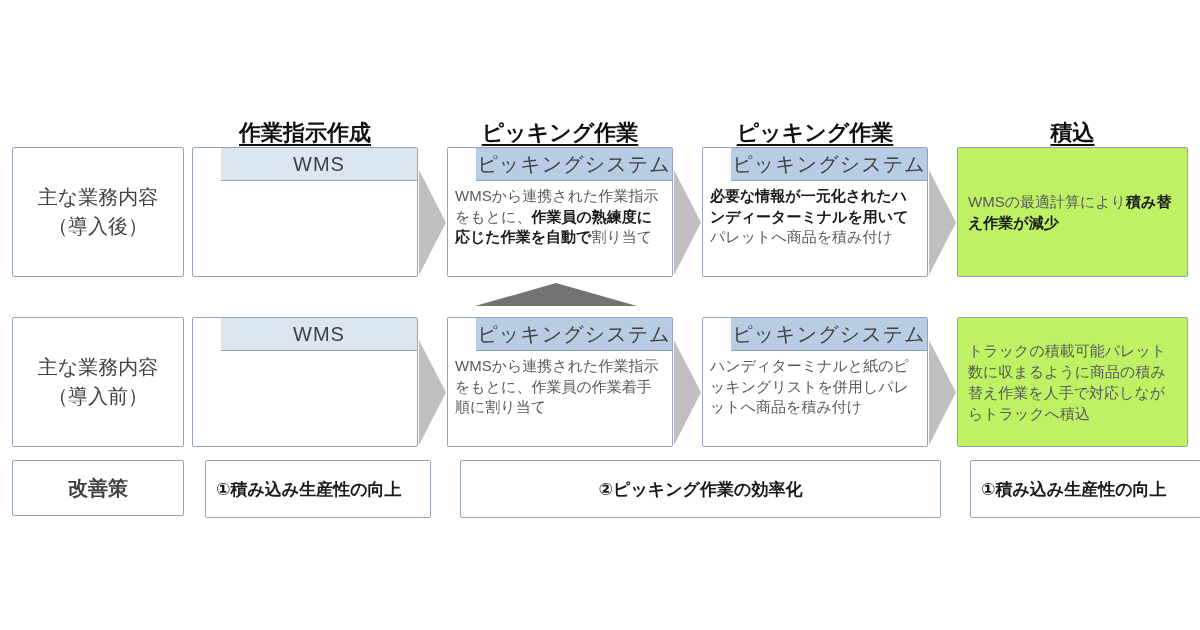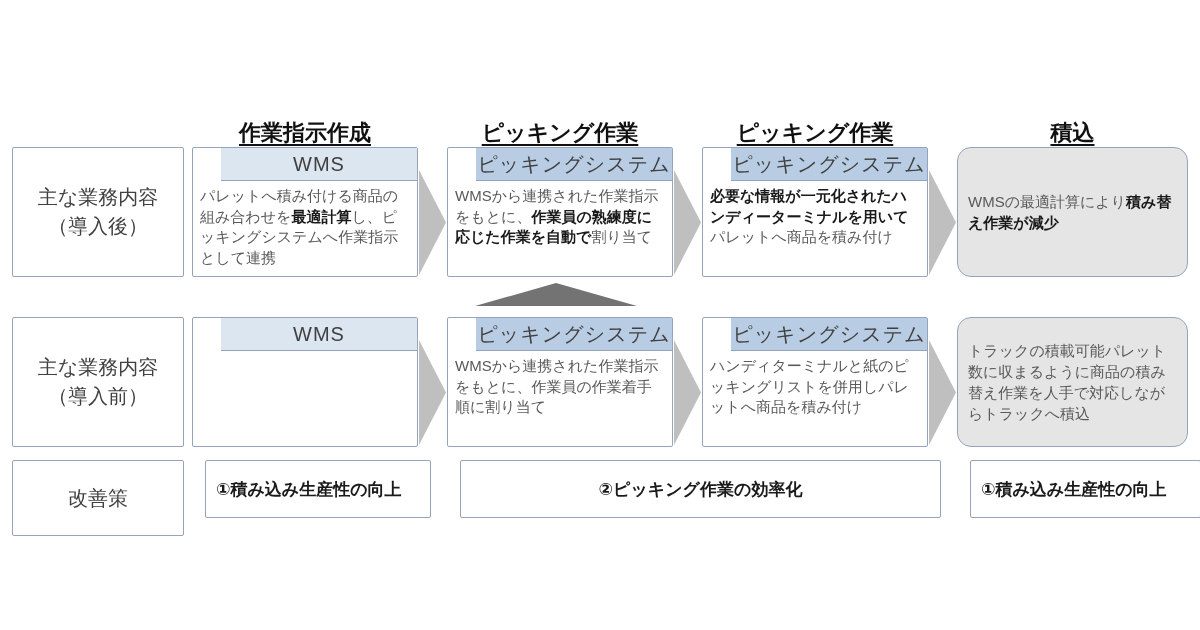--- a/index.html
+++ b/index.html
@@ -58,21 +58,21 @@
   .sys-box .sys-body{
     flex:1;padding:5px 7px;
     font-size:15px;line-height:1.38;color:var(--body-text);
     text-align:left;
   }
   .sys-box .sys-body b{color:var(--bold-text);}
   .sys-body .note{font-size:13px;display:block;}
   .plain-box{
     position:absolute;
     border:1.5px solid var(--box-border);
-    border-radius:14px;background:#e5e5e5;
+    border-radius:2px;background:#bef264;
     display:flex;align-items:center;
     padding:6px 10px;
     font-size:15px;line-height:1.4;color:var(--body-text);
   }
   .plain-box p{margin:0;}
   .plain-box b{color:var(--bold-text);}
   
   .flow-arrow{
     position:absolute;width:27px;height:105px;
     background:var(--arrow-gray);
@@ -112,21 +112,20 @@
     </div>
   <div class="col-header" style="left:957px;width:231px;">
       <span>積込</span>
     </div>
 
   <div class="label-box" style="top:147px;height:130px;">主な業務内容
 （導入後）</div>
 
   <div class="sys-box" style="left:192px;top:147px;width:226px;height:130px;">
     <div class="sys-header wms">WMS</div>
-    <div class="sys-body"><span>パレットへ積み付ける商品の組み合わせを</span><b>最適計算</b><span>し、ピッキングシステムへ作業指示として連携</span></div>
   </div>
 
   <div class="flow-arrow" style="left:419px;top:170px;"></div>
 
   <div class="sys-box" style="left:447px;top:147px;width:226px;height:130px;">
     <div class="sys-header picking">ピッキングシステム</div>
     <div class="sys-body"><span>WMSから連携された作業指示をもとに、</span><b>作業員の熟練度に応じた作業を自動で</b><span>割り当て</span></div>
   </div>
 
   <div class="flow-arrow" style="left:674px;top:170px;"></div>
@@ -164,19 +163,19 @@
     <div class="sys-header picking">ピッキングシステム</div>
     <div class="sys-body" style=""><span>ハンディターミナルと紙のピッキングリストを併用しパレットへ商品を積み付け</span></div>
   </div>
 
   <div class="flow-arrow" style="left:929px;top:340px;"></div>
 
   <div class="plain-box" style="left:957px;top:317px;width:231px;height:130px;">
     <p><span>トラックの積載可能パレット数に収まるように商品の積み替え作業を人手で対応しながらトラックへ積込</span></p>
   </div>
 
-  <div class="label-box" style="top:460px;height:76px;">改善策</div>
+  <div class="label-box" style="top:460px;height:56px;font-weight:bold;">改善策</div>
 
   <div class="imp-box" style="left:192px;width:226px;">①積み込み生産性の向上</div>
   <div class="imp-box centered" style="left:447px;width:481px;">②ピッキング作業の効率化</div>
   <div class="imp-box" style="left:957px;width:231px;">①積み込み生産性の向上</div>
 
 </div>
 
 </body></html>

